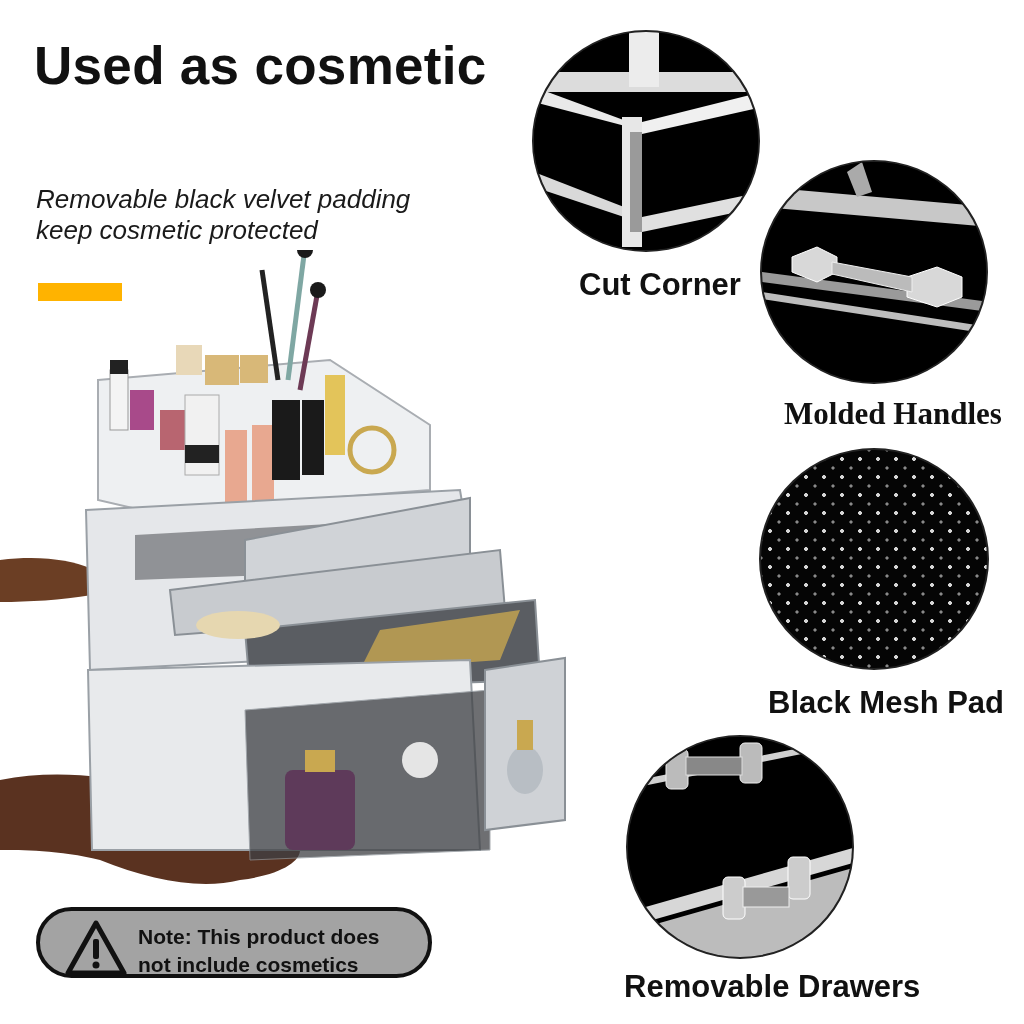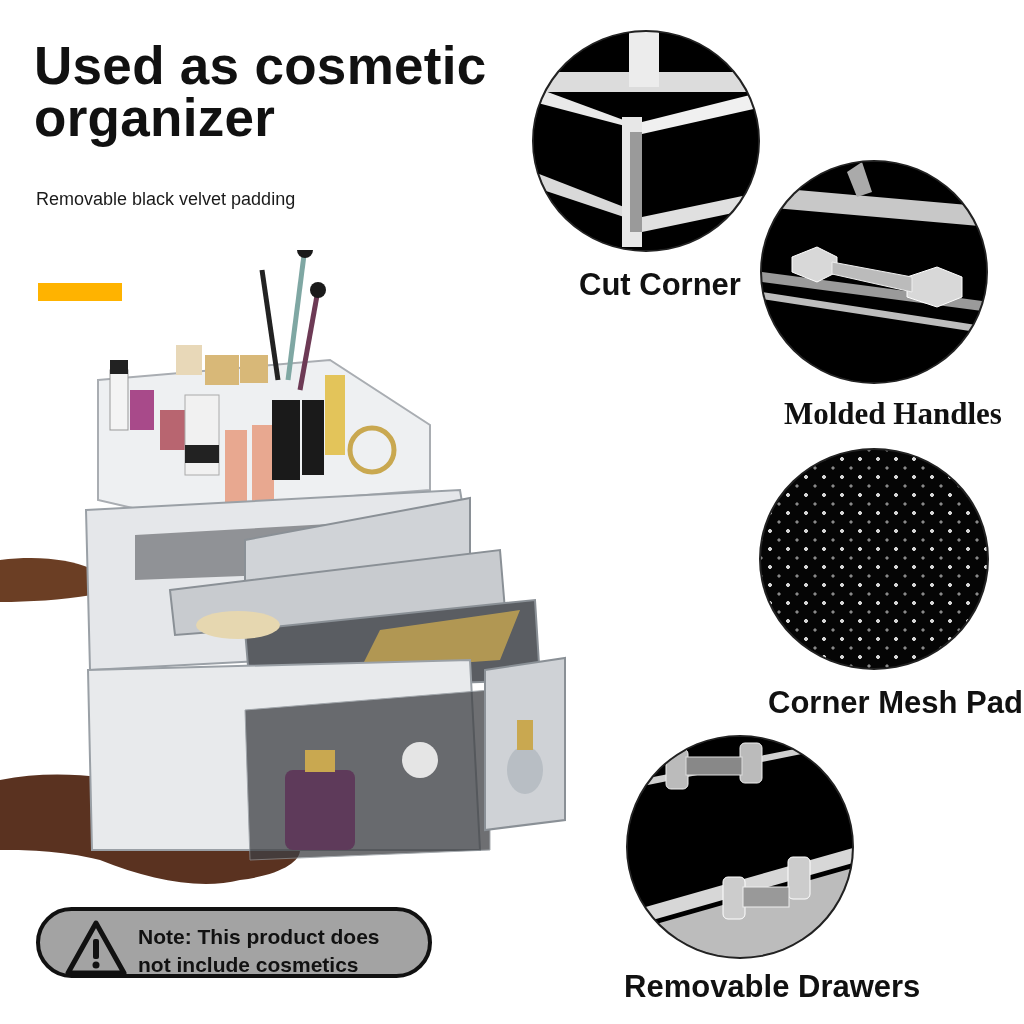--- a/index.html
+++ b/index.html
@@ -6,21 +6,21 @@
     html, body { width: 1024px; height: 1024px; background: #ffffff; overflow: hidden; }
     body { position: relative; font-family: "Liberation Sans", "DejaVu Sans", sans-serif; color: #111; }
 
     .headline {
       position: absolute; left: 34px; top: 40px;
       font-size: 53px; font-weight: 700; line-height: 52px; color: #111;
       letter-spacing: 0.3px;
     }
     .subline {
       position: absolute; left: 36px; top: 184px;
-      font-size: 18px; font-weight: 400; line-height: 31px; color: #1a1a1a;
+      font-size: 26px; font-weight: 400; line-height: 31px; color: #1a1a1a; font-style: italic;
     }
     .accent-bar {
       position: absolute; left: 38px; top: 283px; width: 84px; height: 18px;
       background: #ffb300;
     }
 
     
     .product {
       position: absolute; left: 0; top: 250px; width: 580px; height: 640px;
     }
@@ -46,25 +46,25 @@
     .note .text {
       position: absolute; left: 98px; top: 12px;
       font-size: 21px; font-weight: 700; line-height: 28px; color: #111;
     }
   </style>
 </head>
 <body>
 
 <div class="headline">
   <div>Used as cosmetic</div>
-  <div>organizer</div>
 </div>
 
 <div class="subline">
   <div>Removable black velvet padding</div>
+  <div>keep cosmetic protected</div>
 </div>
 
 <div class="accent-bar"></div>
 
 <div class="product">
   <svg width="580" height="640" viewBox="0 0 580 640">
 
     <path d="M0 310 C40 305 70 310 90 318 L92 345 C60 350 30 352 0 352 Z" fill="#6b3e24"></path>
     <path d="M0 530 C50 520 100 525 150 535 C200 540 250 545 262 552 C268 560 255 568 230 568 L200 568 C230 580 280 592 300 600 C300 612 280 625 240 630 C200 640 150 630 100 610 C60 600 20 600 0 600 Z" fill="#5a3220"></path>
 
@@ -140,21 +140,21 @@
       <path d="M145 115 L175 105 L200 115 L200 135 L175 145 L145 135 Z" fill="#d8d8d8" stroke="#fff"></path>
       <path d="M70 100 L150 115 L150 130 L70 112 Z" fill="#bbbbbb" stroke="#eee"></path>
       <path d="M85 10 L100 0 L110 30 L95 35 Z" fill="#aaa"></path>
     </svg>
   </div>
   <div class="caption" style="left:784px; top:396px;font-family:Liberation Serif, serif;">Molded Handles</div>
 </div>
 
 <div class="feature">
   <div class="circle" style="left:759px; top:448px; width:230px; height:222px; background-color:#050505; background-image: radial-gradient(circle, #d6d6d6 1.6px, transparent 2.2px), radial-gradient(circle, #8a8a8a 1.2px, transparent 2px); background-size: 18px 18px, 18px 18px; background-position: 0 0, 9px 9px;"></div>
-  <div class="caption" style="left:768px; top:685px;">Corner Mesh Pad</div>
+  <div class="caption" style="left:768px; top:685px;">Black Mesh Pad</div>
 </div>
 
 <div class="feature">
   <div class="circle" style="left:626px; top:735px; width:228px; height:224px;">
     <svg width="228" height="224" viewBox="0 0 228 224">
       <rect width="228" height="224" fill="#000"></rect>
       <path d="M0 45 L228 0 L228 6 L0 52 Z" fill="#d0d0d0"></path>
       <rect x="38" y="12" width="22" height="40" rx="5" fill="#bbb" stroke="#eee"></rect>
       <rect x="112" y="6" width="22" height="40" rx="5" fill="#bbb" stroke="#eee"></rect>
       <rect x="58" y="20" width="56" height="18" fill="#888" stroke="#ddd"></rect>

